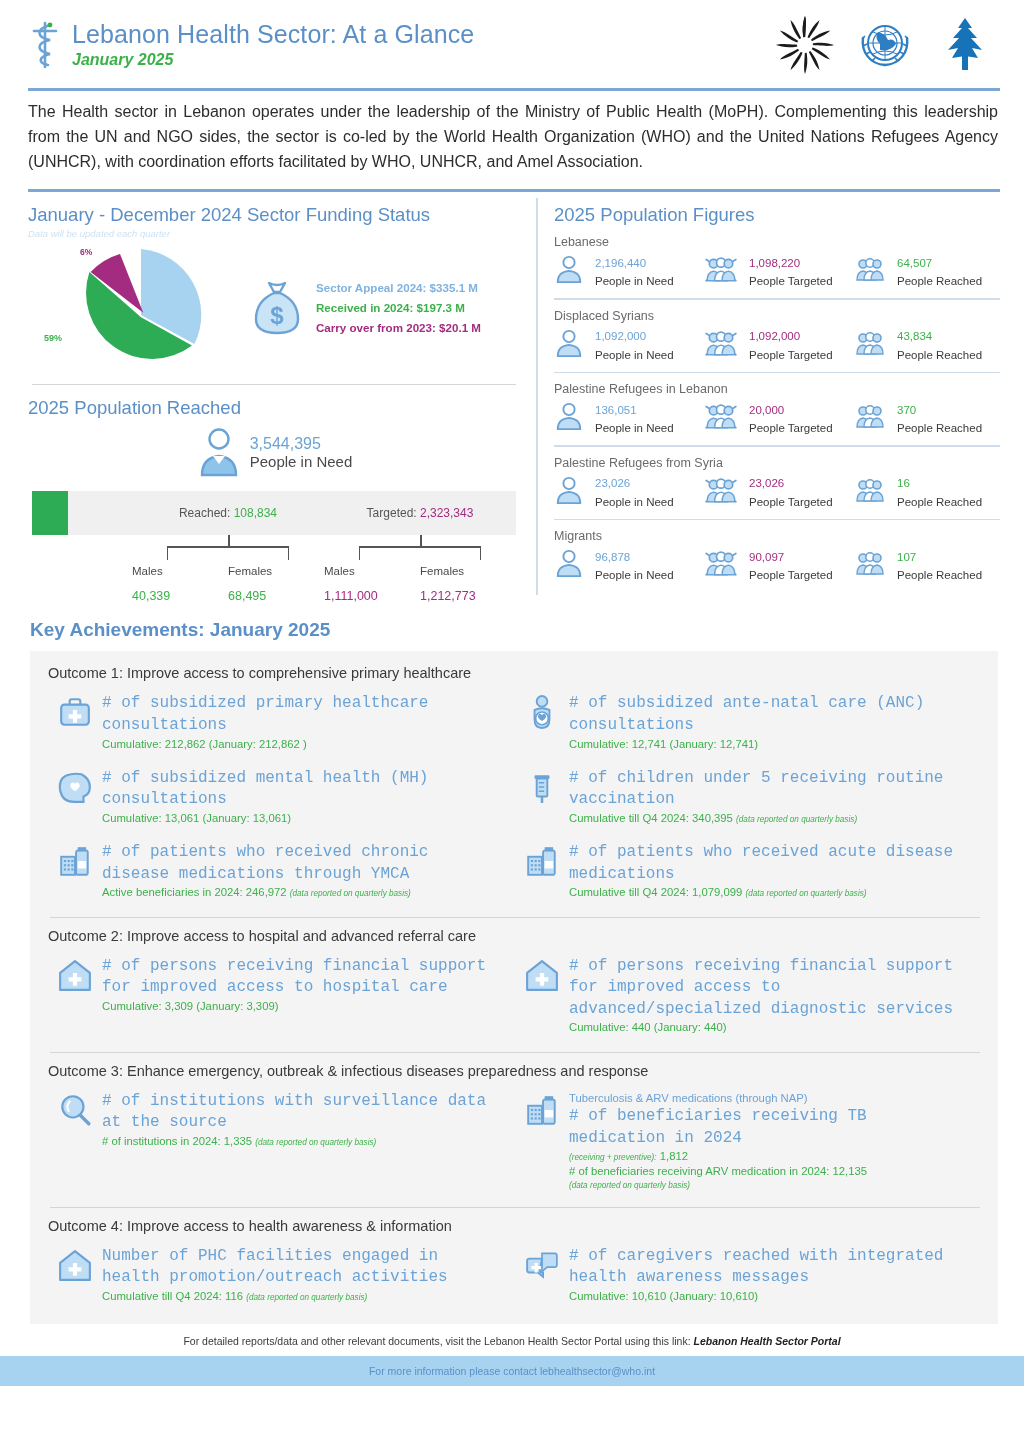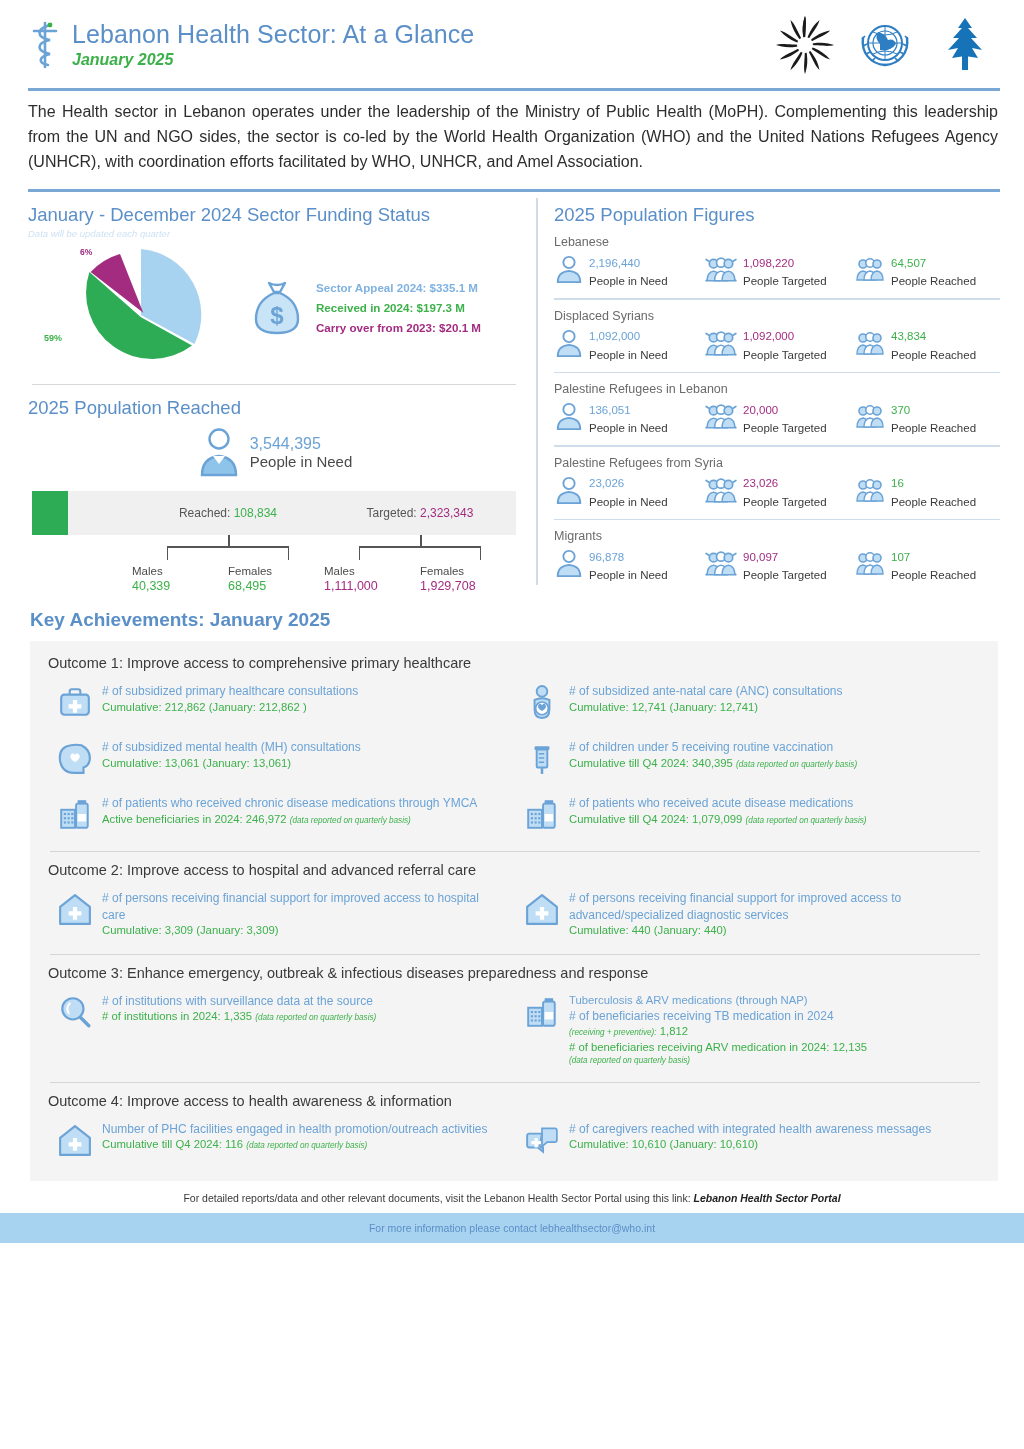--- a/index.html
+++ b/index.html
@@ -80,48 +80,48 @@
   .brackets { display: flex; margin: 0 6px 0 4px; }
   .bgroup { flex: 1; position: relative; height: 30px; }
   .bgroup .stem { position: absolute; left: 50%; top: 0; width: 1.5px; height: 12px; background: #555; }
   .bgroup .cross { position: absolute; left: 18%; right: 18%; top: 11px; height: 1.5px; background: #555; }
   .bgroup .legL { position: absolute; left: 18%; top: 11px; width: 1.5px; height: 14px; background: #555; }
   .bgroup .legR { position: absolute; right: 18%; top: 11px; width: 1.5px; height: 14px; background: #555; }
   .bsplits { display: flex; margin: 0 6px 0 4px; }
   .bsplit { flex: 1; display: flex; }
   .bcell { flex: 1; }
   .bcell .lbl { font-size: 11.5px; color: #4a4a4a; }
-  .bcell .val { font-size: 12.5px; margin-top: 2px; }
+  .bcell .val { font-size: 12.5px; margin-top: 12px; }
   .g { color: #3cb14a; }
   .p { color: #a32c80; }
 
   
   .pop-group { padding-top: 9px; }
   .pop-name { font-size: 12.5px; color: #6a6a6a; margin-bottom: 3px; }
   .pop-stats { display: flex; gap: 4px; }
   .pstat { display: flex; align-items: center; gap: 5px; flex: 1; }
   .pstat .ico { flex: 0 0 auto; }
-  .pstat .txt { line-height: 1.18; }
+  .pstat .txt { line-height: 1.18; margin-left: 6px; }
   .pstat .num { font-size: 11.5px; font-weight: 500; }
   .pstat .cap { font-size: 11.5px; color: #3a3a3a; white-space: nowrap; }
   .n-need { color: #6ba3d6; }
   .n-target { color: #a32c80; }
   .n-reach { color: #3cb14a; }
   .pop-hr { height: 1.5px; background: #cfdcea; margin-top: 8px; }
 
   
   .ka-title { font-size: 19px; color: #5b8fc7; padding: 16px 0 10px 30px; }
   .ka-panel { background: #f4f4f4; margin: 0 26px 0 30px; padding: 14px 16px 10px 18px; }
   .outcome-head { font-size: 14.5px; color: #3a3a3a; margin-bottom: 6px; }
   .ach-grid { display: flex; }
   .ach-col { flex: 1; padding-right: 10px; }
   .ach-item { display: flex; gap: 10px; padding: 6px 0 10px 10px; align-items: flex-start; }
   .ach-ico { flex: 0 0 auto; padding-top: 2px; }
   .ach-txt { line-height: 1.35; }
-  .ach-label { font-size: 12px; color: #6ba3d6; }
+  .ach-label { font-size: 16px; color: #6ba3d6; font-family: Liberation Mono, monospace; }
   .ach-val { font-size: 11.3px; color: #3cb14a; }
   .ach-note { font-size: 8.2px; font-style: italic; color: #3cb14a; }
   .ach-sub { font-size: 11.3px; color: #6ba3d6; }
   .out-hr { height: 1px; background: #d5d5d5; margin: 6px 2px 10px 2px; }
 
   .portal-line {
     text-align: center; font-size: 10.5px; color: #3a3a3a;
     padding: 11px 30px 9px 30px;
   }
   .portal-link { font-weight: bold; font-style: italic; color: #222; }
@@ -290,21 +290,21 @@
             <div class="val g">68,495</div>
           </div>
         </div>
         <div class="bsplit">
           <div class="bcell">
             <div class="lbl">Males</div>
             <div class="val p">1,111,000</div>
           </div>
           <div class="bcell">
             <div class="lbl">Females</div>
-            <div class="val p">1,929,708</div>
+            <div class="val p">1,212,773</div>
           </div>
         </div>
       </div>
 
     </div>
 
     <div class="col-div"></div>
 
     <div class="col-right">
       <h3 class="sec-title">2025 Population Figures</h3>

